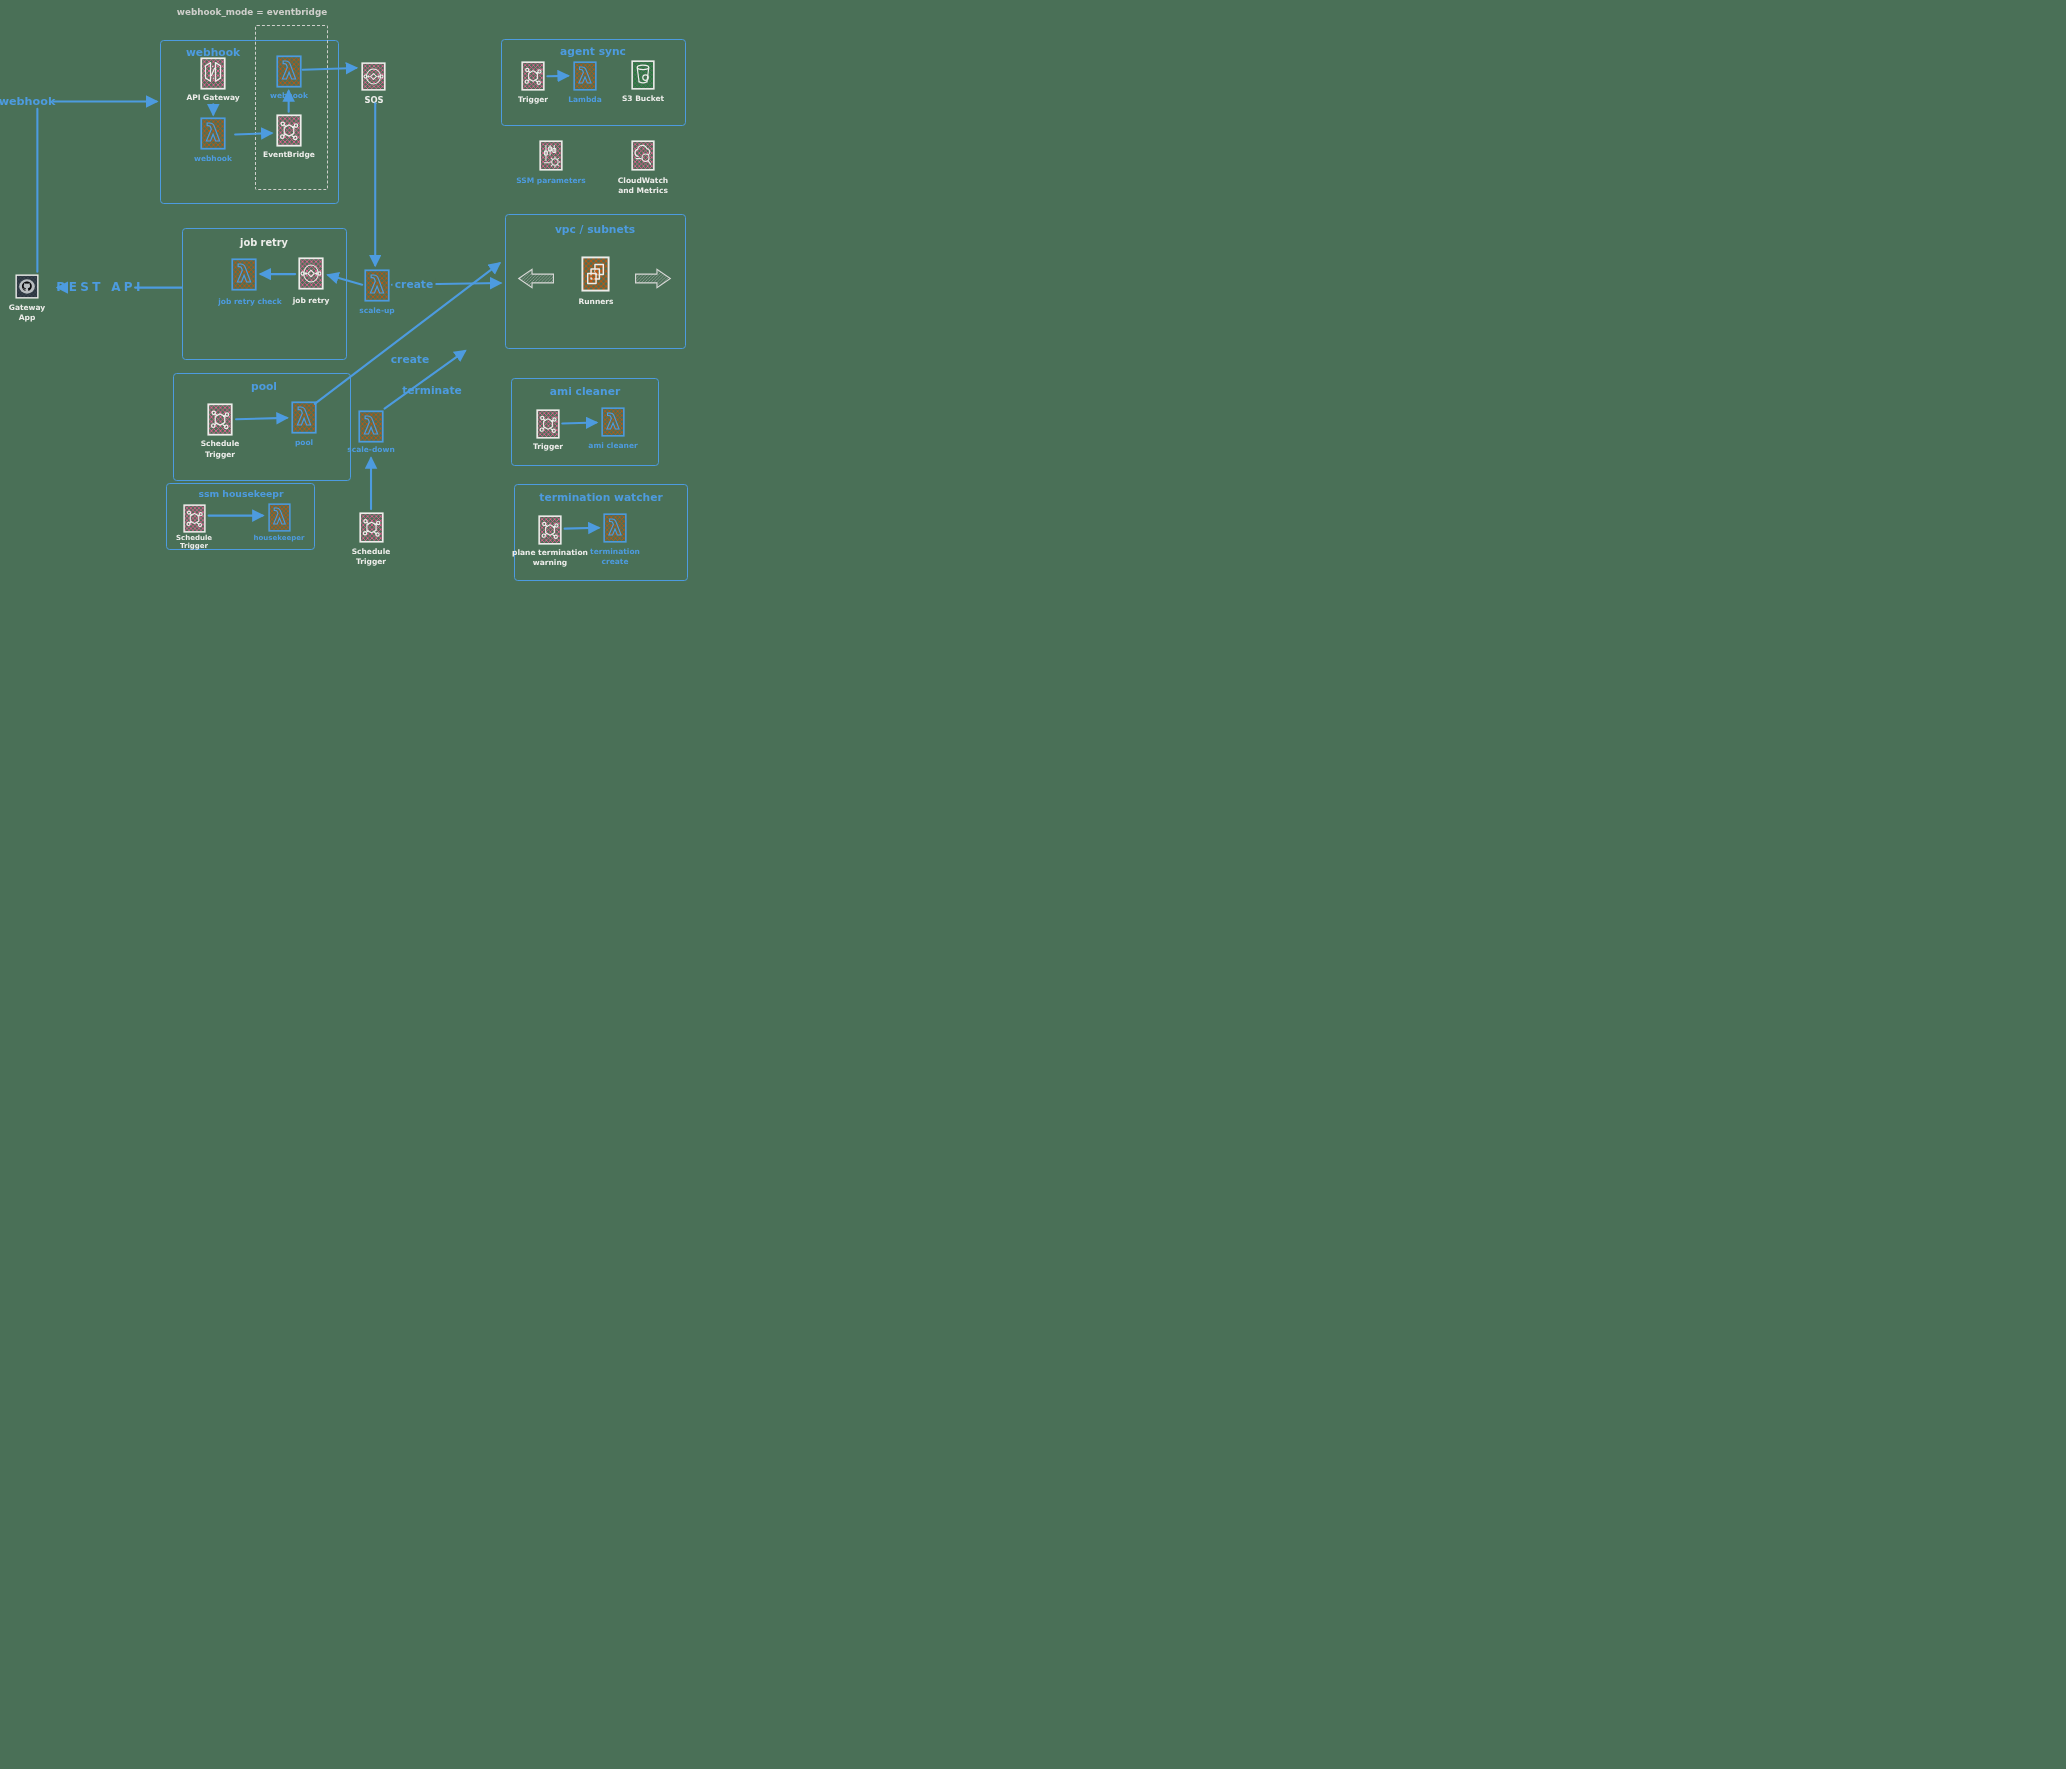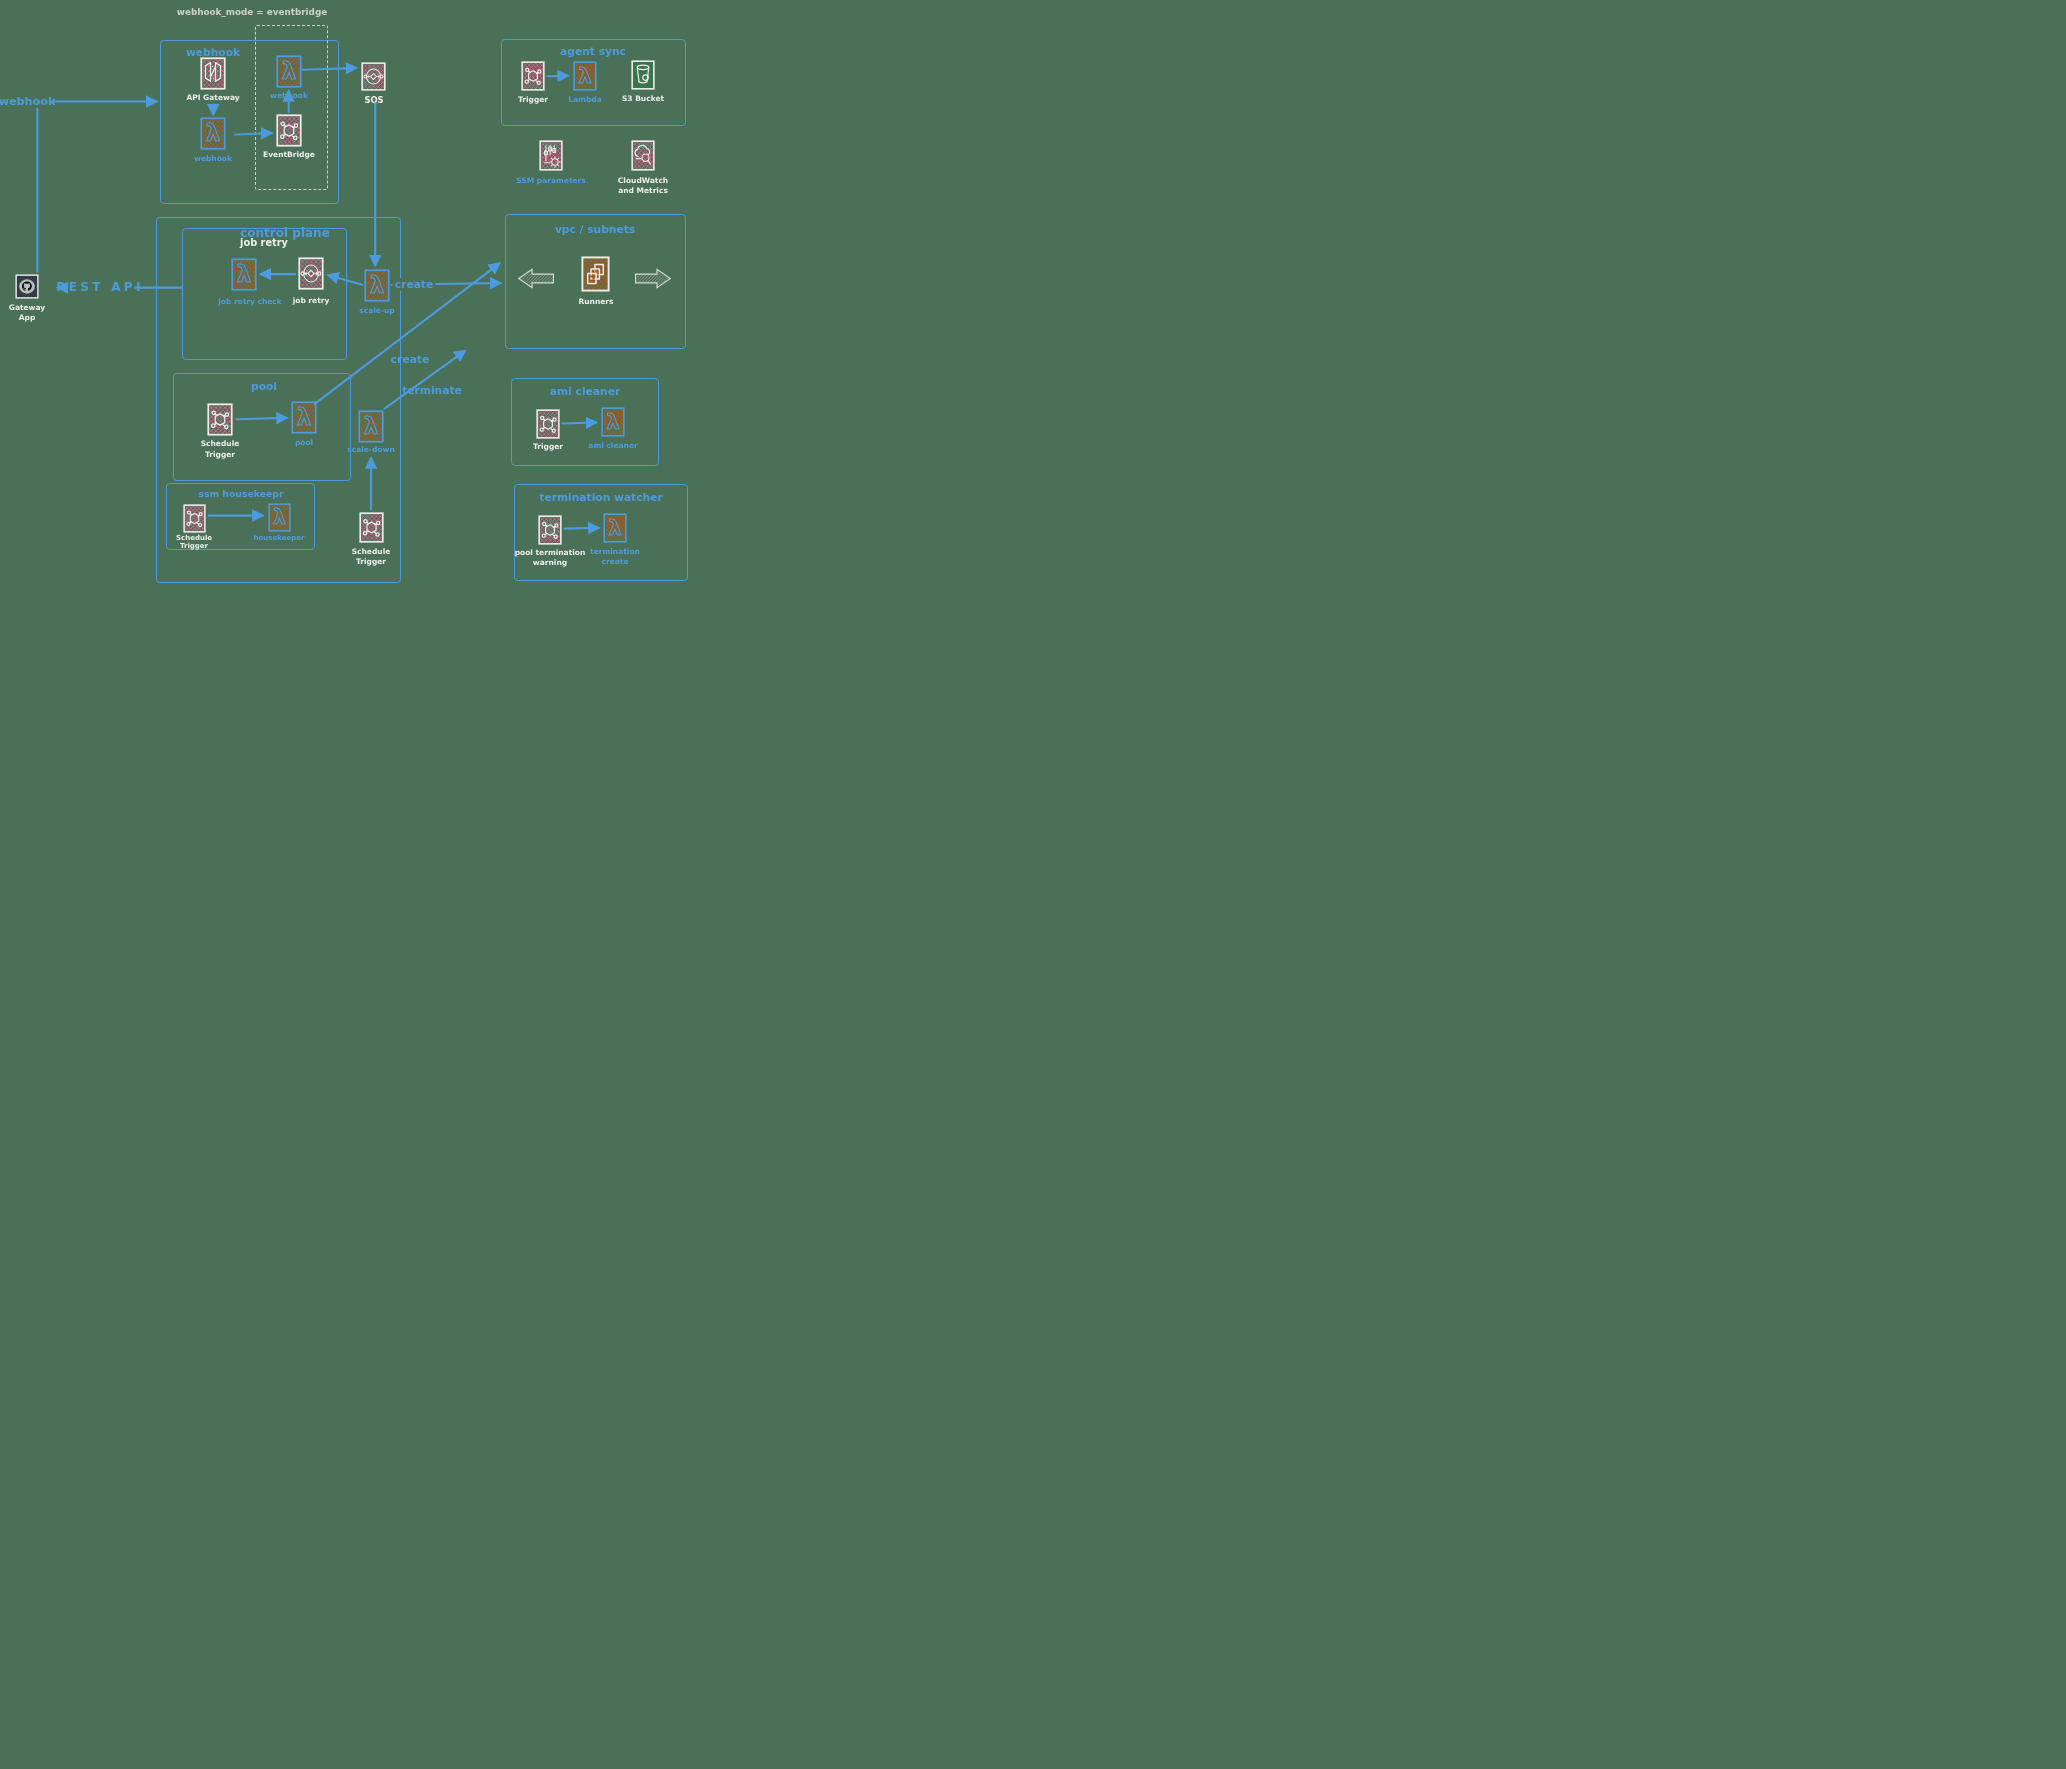--- a/index.html
+++ b/index.html
@@ -56,23 +56,20 @@
     <div class="box dashed" style="left:255px;top:25px;width:71px;height:163px;"></div>
 
     <div class="box" style="left:501px;top:39px;width:183px;height:85px;">
       <div class="title" style="left:91px;top:4.7px;">agent sync</div>
     </div>
 
     <div class="box" style="left:505px;top:214px;width:179px;height:133px;">
       <div class="title" style="left:89px;top:8.4px;">vpc / subnets</div>
     </div>
 
-    <div class="box" style="left:156px;top:217px;width:243px;height:364px;">
-      <div class="title" style="left:128px;top:8.4px;font-size:12px;">control plane</div>
-    </div>
 
     <div class="box" style="left:182px;top:228px;width:163px;height:130px;">
       <div class="title white" style="left:81px;top:8.4px;font-size:9.8px;">job retry</div>
     </div>
 
     <div class="box" style="left:173px;top:373px;width:176px;height:106px;">
       <div class="title" style="left:90px;top:5.6px;">pool</div>
     </div>
 
     <div class="box" style="left:166px;top:483px;width:147px;height:65px;">
@@ -376,21 +373,21 @@
           <g fill="none" stroke="#EDEDEA" stroke-width="2.5" stroke-linecap="round" stroke-linejoin="round">
             <path d="M26 21 L35.5 26 V38 L26 43 L16.5 38 V26 Z"></path>
      <circle cx="13.5" cy="19" r="3.4"></circle>
             <circle cx="40" cy="22.5" r="3.4"></circle>
      <circle cx="12.5" cy="44" r="3.4"></circle>
             <circle cx="38.5" cy="46.5" r="3.4"></circle>
      <path d="M16.3 21 L20 24.5 M37 24 L33 26.5 M15.2 42 L19.5 39.2 M35.8 45 L32 42"></path>
           </g>
         </svg>
       </div>
-    <div class="lbl" style="left:550px;top:548px;">pool termination</div>
+    <div class="lbl" style="left:550px;top:548px;">plane termination</div>
     <div class="lbl" style="left:550px;top:558px;">warning</div>
     <div class="icon" style="left:603px;top:513px;width:24px;height:30px;">
         <svg viewBox="0 0 52 64" preserveAspectRatio="none">
           <rect x="2.5" y="2.5" width="47" height="59" fill="url(#hatchOrange)" stroke="#4D9BDF" stroke-width="3.4"></rect>
           <text x="26" y="47" font-size="46" font-family="DejaVu Sans, Liberation Sans, sans-serif" text-anchor="middle" fill="none" stroke="#4D9BDF" stroke-width="2.3">λ</text>
         </svg>
       </div>
     <div class="lbl blue" style="left:615px;top:547px;">termination</div>
     <div class="lbl blue" style="left:615px;top:557px;">create</div>
   </div>

